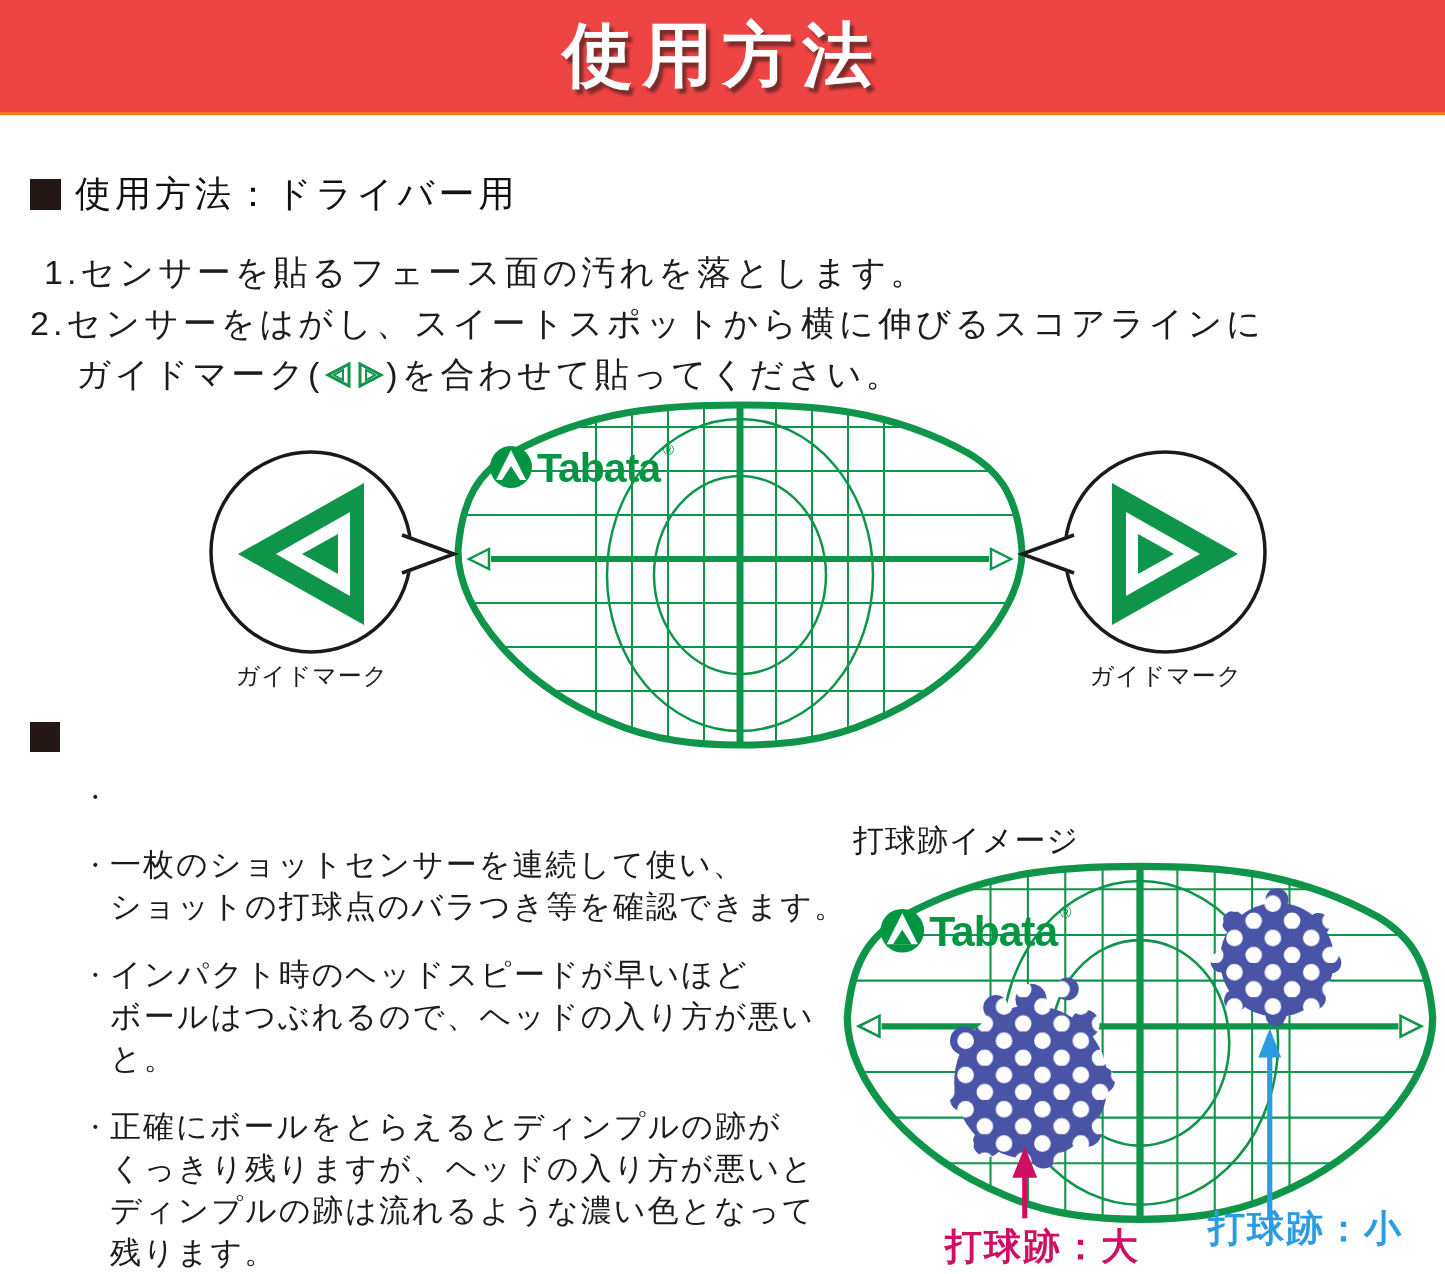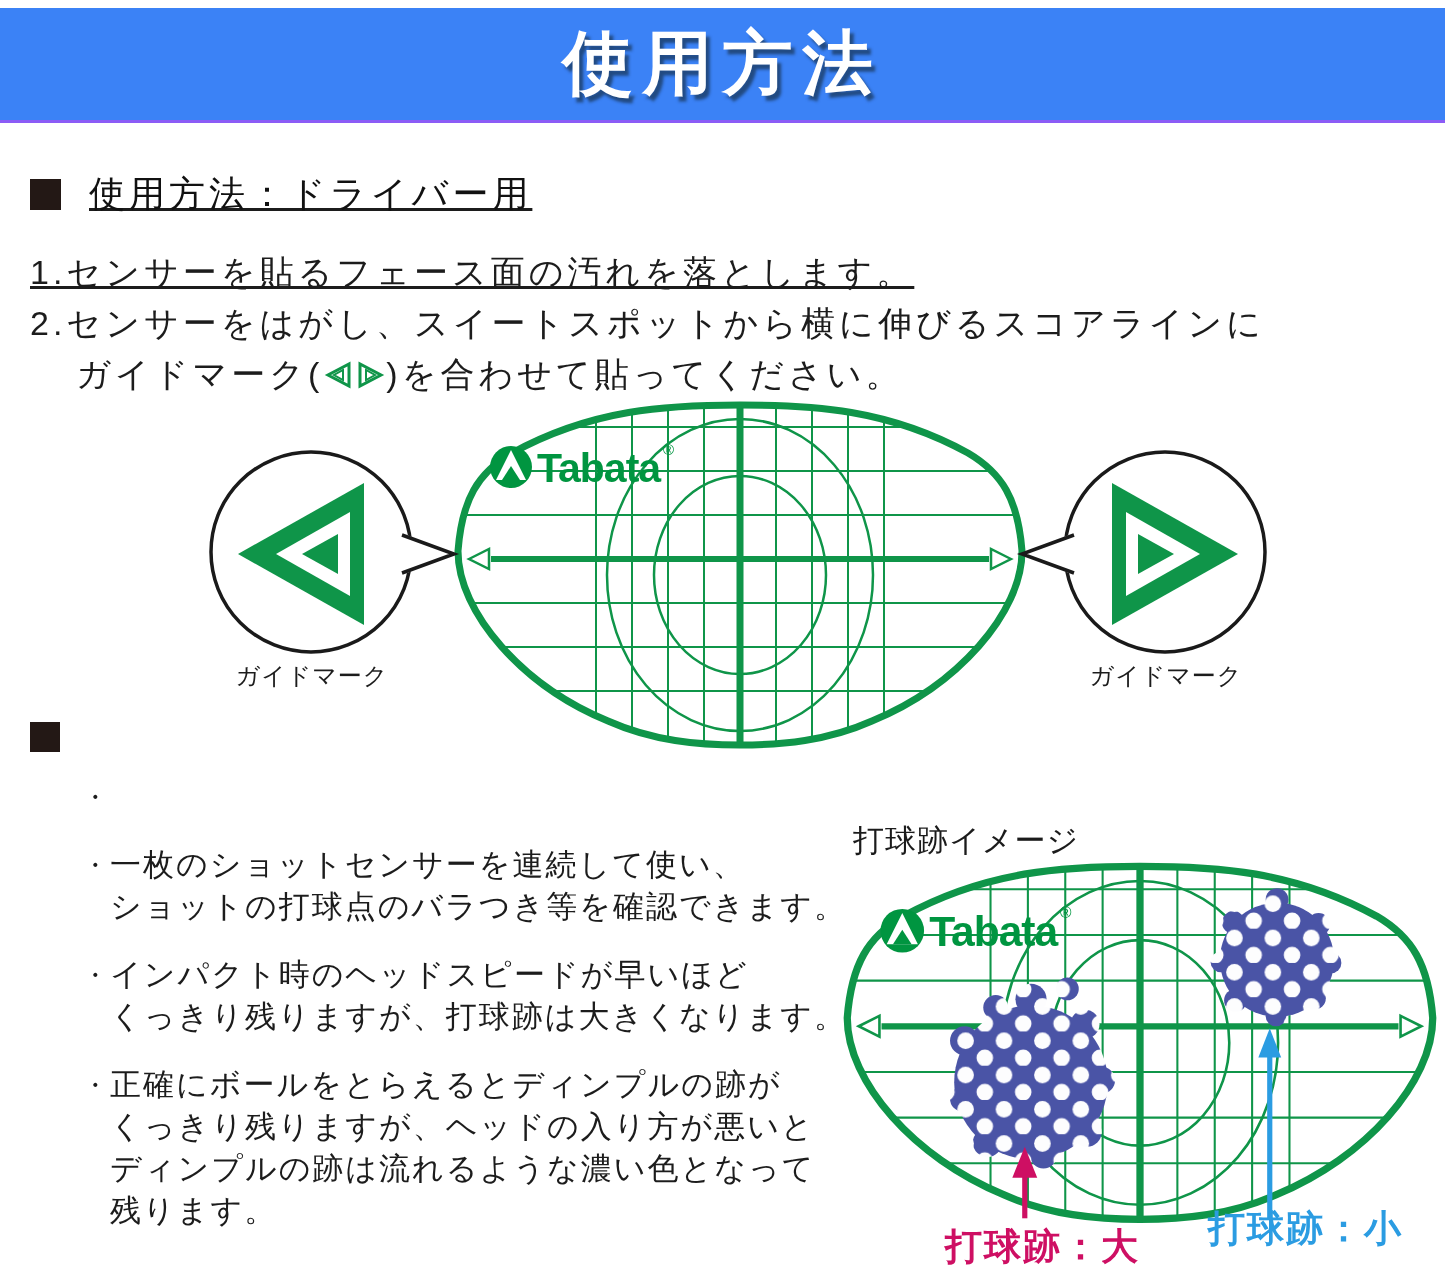--- a/index.html
+++ b/index.html
@@ -4,29 +4,29 @@
 <style>
   html,body{margin:0;padding:0;}
   body{
     width:1445px;height:1274px;position:relative;overflow:hidden;
     background:#ffffff;color:#1c1c1c;
     font-family:"Liberation Sans","DejaVu Sans",sans-serif;
   }
   .abs{position:absolute;}
   
   .banner{
-    left:0;top:8px;width:1445px;height:112px;background:#3b82f6;
-    border-bottom:3px solid #8b5cf6;display:flex;align-items:center;justify-content:center;
+    left:0;top:0;width:1445px;height:112px;background:#ef4444;
+    border-bottom:3px solid #f97316;display:flex;align-items:center;justify-content:center;
   }
   .banner h1{
     margin:0;color:#ffffff;font-size:70px;font-weight:800;letter-spacing:10px;
     text-shadow:4px 5px 3px rgba(10,20,15,.5);
   }
   
-  .sec-head{display:flex;align-items:center;gap:28px;text-decoration:underline;}
+  .sec-head{display:flex;align-items:center;gap:14px;}
   .sq{width:31px;height:31px;background:#231815;flex:0 0 auto;}
   .sec-head h2{margin:0;font-size:36px;font-weight:500;letter-spacing:4px;color:#111;}
   
   .step{font-size:34px;letter-spacing:4px;white-space:nowrap;color:#1c1c1c;}
   .step-icons{display:inline-flex;gap:3px;vertical-align:-3px;}
   
   .bullets{left:82px;top:776px;width:780px;}
   .bullet{display:flex;margin-bottom:26px;}
   .bullet .dot{width:28px;font-size:26px;line-height:42px;flex:0 0 auto;}
   .bullet .btxt{font-size:31px;line-height:42px;letter-spacing:2px;white-space:pre-line;}
@@ -43,21 +43,21 @@
 
 <header class="abs banner">
   <h1>使用方法</h1>
 </header>
 
 <div class="abs sec-head" style="left:30px;top:170px;">
   <span class="sq"></span>
   <h2>使用方法：ドライバー用</h2>
 </div>
 
-<div class="abs step" style="left:30px;top:250px;text-decoration:underline;">1.センサーを貼るフェース面の汚れを落とします。</div>
+<div class="abs step" style="left:44px;top:250px;">1.センサーを貼るフェース面の汚れを落とします。</div>
 <div class="abs step" style="left:30px;top:301px;">2.センサーをはがし、スイートスポットから横に伸びるスコアラインに</div>
 <div class="abs step" style="left:76px;top:352px;">
   <span>ガイドマーク(</span><span class="step-icons">
       <svg width="30" height="28" viewBox="0 0 30 28">
       <polygon points="26,3 26,25 5,14" fill="none" stroke="#0f9549" stroke-width="3"></polygon>
       <polygon points="20,9 20,19 11,14" fill="none" stroke="#0f9549" stroke-width="2"></polygon>
     </svg>
       <svg width="30" height="28" viewBox="0 0 30 28">
       <polygon points="4,3 4,25 25,14" fill="none" stroke="#0f9549" stroke-width="3"></polygon>
       <polygon points="10,9 10,19 19,14" fill="none" stroke="#0f9549" stroke-width="2"></polygon>
@@ -138,21 +138,21 @@
     <span class="dot">・</span>
   </div>
   <div class="bullet">
     <span class="dot">・</span>
     <span class="btxt">一枚のショットセンサーを連続して使い、
 ショットの打球点のバラつき等を確認できます。</span>
   </div>
   <div class="bullet">
     <span class="dot">・</span>
     <span class="btxt">インパクト時のヘッドスピードが早いほど
-くっきり残りますが、打球跡は大きくなります。</span>
+ボールはつぶれるので、ヘッドの入り方が悪いと。</span>
   </div>
   <div class="bullet">
     <span class="dot">・</span>
     <span class="btxt">正確にボールをとらえるとディンプルの跡が
 くっきり残りますが、ヘッドの入り方が悪いと
 ディンプルの跡は流れるような濃い色となって
 残ります。</span>
   </div>
 </div>
 

